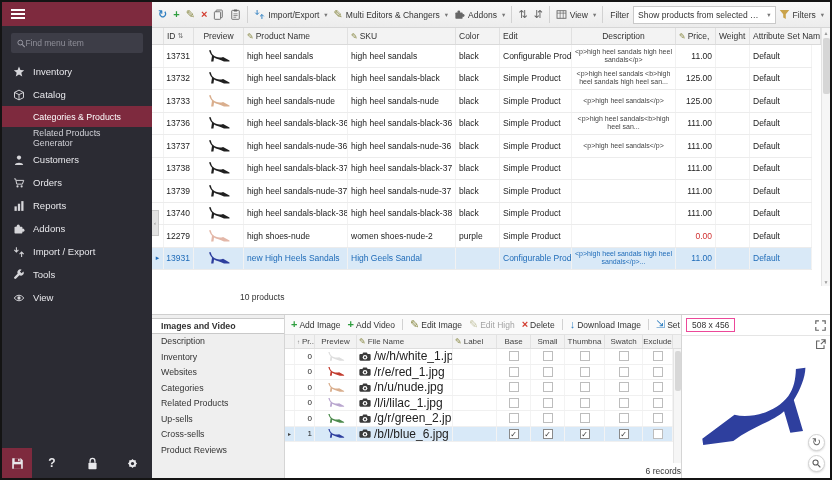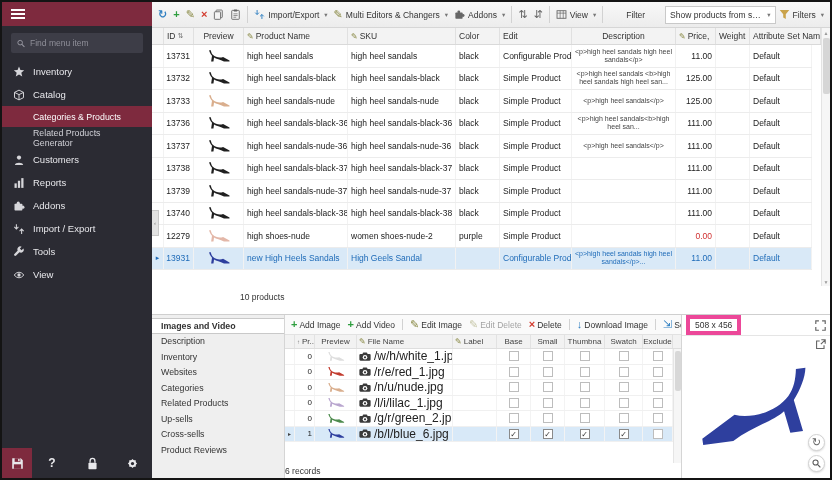--- a/index.html
+++ b/index.html
@@ -22,42 +22,42 @@
   .green{color:#2e9e3f}.red{color:#d23b2e}.blue{color:#2f7fc1}.olive{color:#8a8a46}.bold{font-weight:bold}
   .caret{font-size:6.5px;color:#777;margin-left:2px}
   .center{justify-content:center !important;text-align:center}
   .right{justify-content:flex-end !important;text-align:right}
 
   
   .sidebar{width:150px;flex-shrink:0;background:#2b2b33;display:flex;flex-direction:column;color:#e3e3e6}
   .sb-top{height:24px;background:var(--accent,#7e2a3e);display:flex;align-items:center;padding:0 9px;flex-shrink:0}
   .hamburger{width:14px;height:10px;border-top:2px solid #fff;border-bottom:2px solid #fff;position:relative;cursor:pointer}
   .hamburger span{position:absolute;left:0;right:0;top:2px;height:2px;background:#fff}
-  .sb-search{margin:7px 9px;background:#3d3d47;border-radius:2px;height:20px;display:flex;align-items:center;gap:5px;padding:0 6px;flex-shrink:0}
+  .sb-search{margin:7px 9px;background:#3d3d47;border-radius:2px;height:20px;display:flex;align-items:center;padding:0 6px;flex-shrink:0}
   .sb-input{background:transparent;border:none;outline:none;color:#c9c9cf;font-size:8.5px;width:100%;font-family:inherit}
   .sb-input::placeholder{color:#8f8f99}
   .sb-menu{display:flex;flex-direction:column}
   .sb-item{height:23px;display:flex;align-items:center;gap:8px;padding:0 11px;font-size:9.5px;cursor:pointer;color:#e8e8ec}
   .sb-sub{height:21px;display:flex;align-items:center;padding:0 11px 0 31px;font-size:8.8px;color:#d2d2d8;cursor:pointer}
   .sb-sub.sel{background:var(--accent,#7e2a3e);color:#fff}
   .sb-bottom{margin-top:auto;height:30px;display:flex;align-items:center;flex-shrink:0}
   .sbb{width:30px;height:30px;display:flex;align-items:center;justify-content:center;cursor:pointer}
   .sbb.accent{background:var(--accent,#7e2a3e)}
   .sbb-rest{flex:1;display:flex;justify-content:space-around}
   .qm{font-size:12px;font-weight:bold;color:#e9e9ec}
 
   
   .main{flex:1;min-width:0;display:flex;flex-direction:column;background:#fff;position:relative}
   .toolbar{height:26px;flex-shrink:0;background:linear-gradient(#f8f8f8,#ececec);border-bottom:1px solid #d6d6d6;
     display:flex;align-items:center;padding:0 3px;font-size:8.5px;color:#333;white-space:nowrap;overflow:hidden}
   .tbtn{display:flex;align-items:center;gap:3px;padding:2px 3px;border-radius:2px;cursor:pointer;flex-shrink:0}
   .tbtn.small{padding:1px 3px;gap:2px}
   .tbtn.dis{opacity:.45}
   .tsep{width:1px;align-self:stretch;margin:4px 3px;background:#d2d2d2;flex-shrink:0}
-  .flabel{margin:0 20px}
+  .flabel{margin:0 4px}
   .fselect{display:flex;align-items:center;gap:3px;border:1px solid #c9c9c9;background:#fff;height:18px;
     padding:0 4px;max-width:178px;overflow:hidden;cursor:pointer;flex-shrink:1}
   .fselect span:first-child{overflow:hidden;text-overflow:ellipsis}
 
   
   .grid{flex:1;min-height:0;display:flex;flex-direction:column;position:relative;overflow:hidden}
   .ghead{height:17px;flex-shrink:0;background:#f3f3f3;border-bottom:1px solid #d9d9d9;display:flex;
     font-size:8.5px;color:#333;margin-right:9px}
   .hc{display:flex;align-items:center;gap:2px;padding:0 3px;border-right:1px solid #e0e0e0;overflow:hidden;white-space:nowrap}
   .hp{font-size:8px;color:#8a8a46}
@@ -97,27 +97,27 @@
   .igbody{padding-right:8px}
   .irow{height:15.5px;display:flex;border-bottom:1px solid #f0f0f0;font-size:8px;color:#222;align-items:stretch}
   .irow.sel{background:#d8e9f8}
   .ic2{display:flex;align-items:center;gap:3px;padding:0 2px;border-right:1px solid #f3f3f3;overflow:hidden;white-space:nowrap}
   .iw-gut{width:10px;font-size:6px;color:#444}
   .iw-pr{width:20px}.iw-prev{width:42px}.iw-file{width:96px}.iw-label{width:44px}
   .iw-base{width:34px}.iw-small{width:34px}.iw-thumb{width:40px}.iw-swatch{width:38px}.iw-ex{flex:1}
   .ftext{font-size:12px}
   .cb{width:10px;height:10px;border:1px solid #bdbdbd;background:#fff;font-size:8px;line-height:9px;text-align:center;color:#333;cursor:pointer}
   .cb.on{border-color:#8a8a8a}
-  .ifoot{margin-top:auto;height:15px;display:flex;align-items:center;justify-content:flex-start;font-size:8.5px;color:#333}
+  .ifoot{margin-top:auto;height:15px;display:flex;align-items:center;justify-content:flex-end;font-size:8.5px;color:#333}
   .ivscroll{position:absolute;right:0;top:34px;bottom:15px;width:8px;background:#f6f6f6;border-left:1px solid #e5e5e5}
   .ivthumb{width:6px;height:40px;background:#d8d8d8;border-radius:2px;margin:2px auto 0}
 
   .preview{width:148px;flex-shrink:0;display:flex;flex-direction:column;background:#fff}
   .pv-head{height:21px;flex-shrink:0;border-bottom:1px solid #e5e5e5;display:flex;align-items:center;padding:0 4px;gap:4px}
-  .pv-size{border:4px solid #ec4899;font-size:8.5px;padding:1px 5px;color:#333;background:#fff}
+  .pv-size{border:1px solid #ec4899;font-size:8.5px;padding:1px 5px;color:#333;background:#fff}
   .pv-hicons{margin-left:auto;display:flex;gap:3px}
   .pv-img{flex:1;position:relative;display:flex;align-items:center;justify-content:center;overflow:hidden}
   .pv-ext{position:absolute;top:3px;right:4px;cursor:pointer}
   .pv-zoom{position:absolute;right:5px;bottom:6px;display:flex;flex-direction:column;gap:4px;align-items:center}
   .pvbtn{width:17px;height:17px;border-radius:50%;border:1px solid #d2d2d2;background:#fff;display:flex;align-items:center;
     justify-content:center;box-shadow:0 1px 2px rgba(0,0,0,.15);cursor:pointer}
 </style>
 </head>
 <body>
 
@@ -243,20 +243,26 @@
           <span>Categories &amp; Products</span>
         </div>
         <div class="sb-sub">
           <span>Related Products Generator</span>
         </div>
         <div class="sb-item">
           <svg class="sbi">
             <use href="#i-customers" xlink:href="#i-customers"></use>
           </svg>
           <span class="sb-label">Customers</span>
+        </div>
+        <div class="sb-item">
+          <svg class="sbi">
+            <use href="#i-orders" xlink:href="#i-orders"></use>
+          </svg>
+          <span class="sb-label">Orders</span>
         </div>
         <div class="sb-item">
           <svg class="sbi">
             <use href="#i-reports" xlink:href="#i-reports"></use>
           </svg>
           <span class="sb-label">Reports</span>
         </div>
         <div class="sb-item">
           <svg class="sbi">
             <use href="#i-addons" xlink:href="#i-addons"></use>
@@ -645,21 +651,21 @@
               <span class="gi green bold">+</span>
               <span>Add Video</span>
             </span>
             <span class="tsep"></span>
             <span class="tbtn small">
               <span class="gi olive">✎</span>
               <span>Edit Image</span>
             </span>
             <span class="tbtn small dis">
               <span class="gi olive">✎</span>
-              <span>Edit Delete</span>
+              <span>Edit High</span>
             </span>
             <span class="tbtn small">
               <span class="gi red bold">×</span>
               <span>Delete</span>
             </span>
             <span class="tsep"></span>
             <span class="tbtn small">
               <span class="gi blue bold">↓</span>
               <span>Download Image</span>
             </span>

